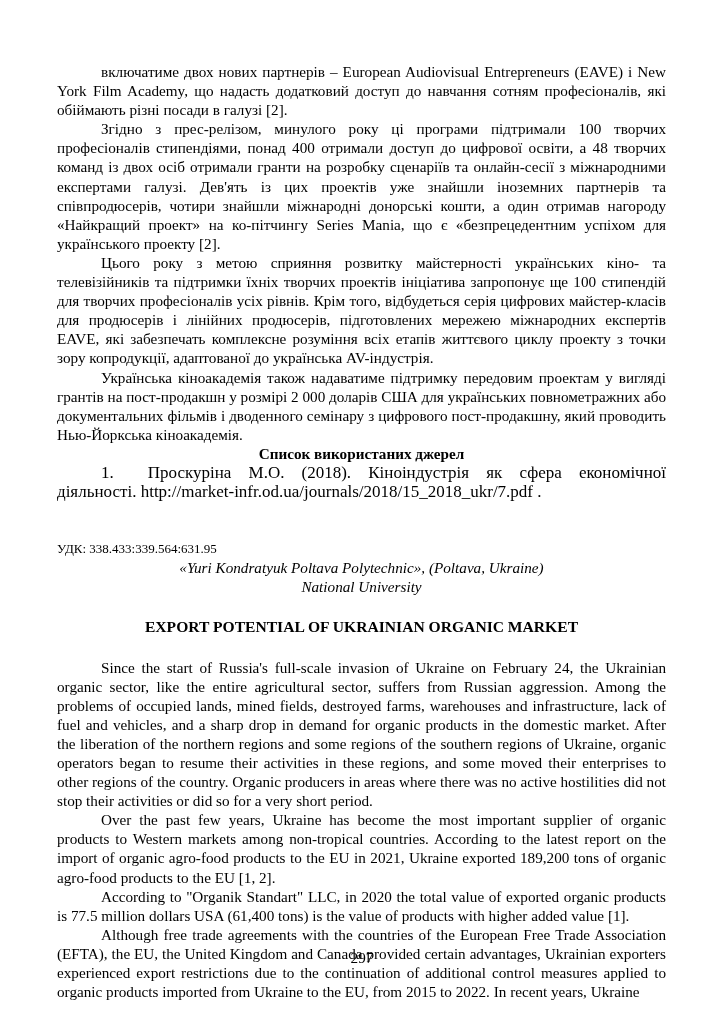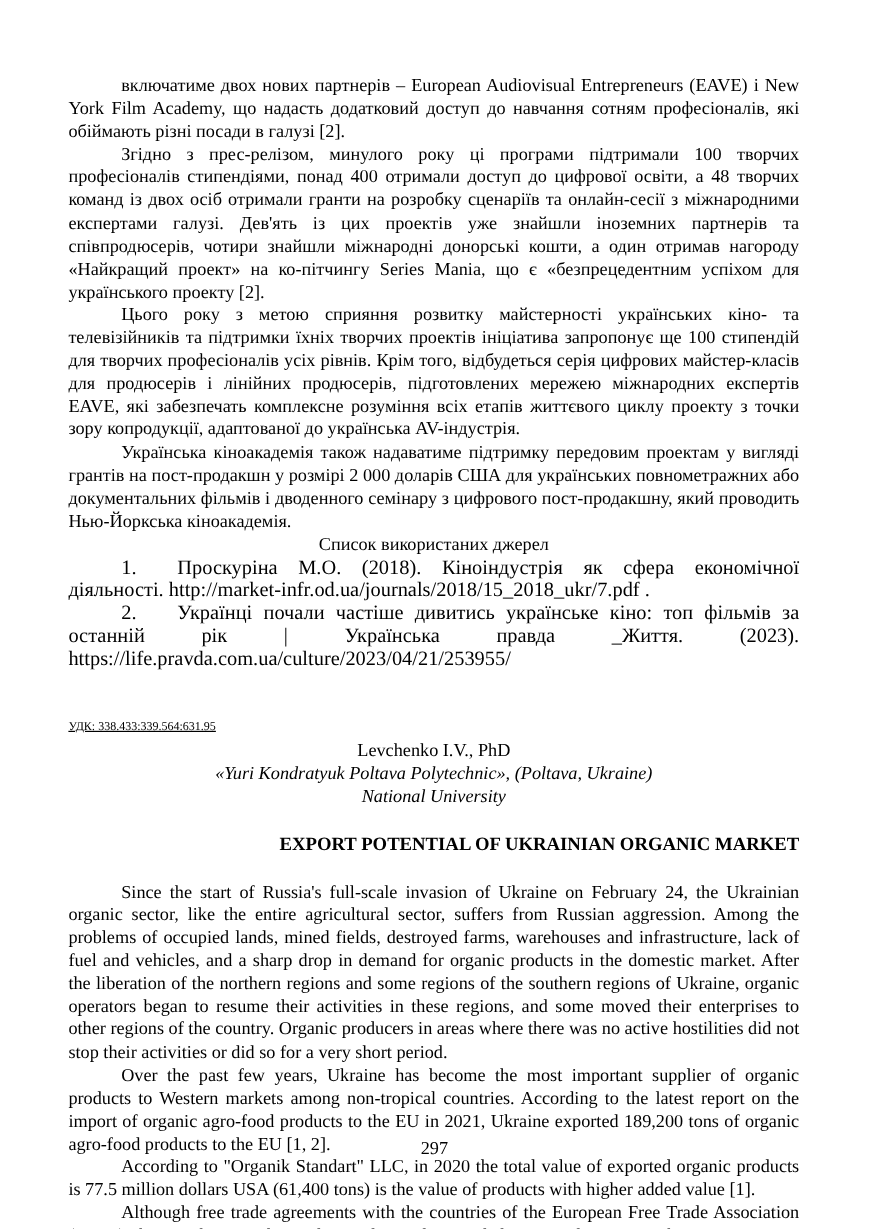--- a/index.html
+++ b/index.html
@@ -38,21 +38,21 @@
     text-align: justify;
     text-justify: inter-word;
     text-indent: 44px;
     hyphens: none;
   }
   .section-heading {
     margin: 0;
     font-size: 15.2px;
     line-height: 19.1px;
     text-align: center;
-    font-weight: normal;
+    font-weight: bold;
   }
   .ref-item {
     margin: 0;
     font-size: 17px;
     line-height: 19.1px;
     text-align: justify;
     text-indent: 0;
   }
   .ref-item .num {
     display: inline-block;
@@ -63,45 +63,44 @@
   }
   .ref-gap {
     display: inline-block;
     width: 34px;
   }
   .spacer-block {
     height: 38px;
   }
   .udc {
     margin: 0;
-    font-size: 10px;
+    font-size: 13px;
     line-height: 19.1px;
     text-align: left;
-    text-decoration: underline;
   }
   .author-block {
     margin: 0;
     text-align: center;
   }
   .author-name {
     margin: 0;
     font-size: 15.2px;
     line-height: 19.1px;
   }
   .author-affil {
     margin: 0;
     font-size: 15.2px;
     line-height: 19.1px;
     font-style: italic;
   }
   .paper-title {
     margin: 0;
     font-size: 15.6px;
     line-height: 19.1px;
-    text-align: right;
+    text-align: center;
     font-weight: bold;
   }
   .gap-med { height: 21px; }
   .page-number {
     position: absolute;
     left: 0;
     top: 948px;
     width: 724px;
     text-align: center;
     font-size: 15.2px;
@@ -116,28 +115,26 @@
 
     <p class="body-par">включатиме двох нових партнерів – European Audiovisual Entrepreneurs (EAVE) і New York Film Academy, що надасть додатковий доступ до навчання сотням професіоналів, які обіймають різні посади в галузі [2].</p>
     <p class="body-par">Згідно з прес-релізом, минулого року ці програми підтримали 100 творчих професіоналів стипендіями, понад 400 отримали доступ до цифрової освіти, а 48 творчих команд із двох осіб отримали гранти на розробку сценаріїв та онлайн-сесії з міжнародними експертами галузі. Дев'ять із цих проектів уже знайшли іноземних партнерів та співпродюсерів, чотири знайшли міжнародні донорські кошти, а один отримав нагороду «Найкращий проект» на ко-пітчингу Series Mania, що є «безпрецедентним успіхом для українського проекту [2].</p>
     <p class="body-par">Цього року з метою сприяння розвитку майстерності українських кіно- та телевізійників та підтримки їхніх творчих проектів ініціатива запропонує ще 100 стипендій для творчих професіоналів усіх рівнів. Крім того, відбудеться серія цифрових майстер-класів для продюсерів і лінійних продюсерів, підготовлених мережею міжнародних експертів EAVE, які забезпечать комплексне розуміння всіх етапів життєвого циклу проекту з точки зору копродукції, адаптованої до українська AV-індустрія.</p>
     <p class="body-par">Українська кіноакадемія також надаватиме підтримку передовим проектам у вигляді грантів на пост-продакшн у розмірі 2 000 доларів США для українських повнометражних або документальних фільмів і дводенного семінару з цифрового пост-продакшну, який проводить Нью-Йоркська кіноакадемія.</p>
 
     <p class="section-heading">Список використаних джерел</p>
 
     <p class="ref-item"><span class="ref-num-pad"></span><span class="num">1.</span><span class="ref-gap"></span><span>Проскуріна М.О. (2018). Кіноіндустрія як сфера економічної діяльності.</span> <span>http://market-infr.od.ua/journals/2018/15_2018_ukr/7.pdf .</span></p>
 
-    <p class="ref-item"><span class="ref-num-pad"></span><span class="num">2.</span><span class="ref-gap"></span><span>Українці почали частіше дивитись українське кіно: топ фільмів за останній рік | Українська правда _Життя. (2023).</span> <span>https://life.pravda.com.ua/culture/2023/04/21/253955/</span></p>
 
     <div class="spacer-block"></div>
 
     <p class="udc">УДК: 338.433:339.564:631.95</p>
 
     <div class="author-block">
-      <p class="author-name">Levchenko I.V., PhD</p>
       <p class="author-affil">«Yuri Kondratyuk Poltava Polytechnic», (Poltava, Ukraine)</p>
       <p class="author-affil">National University</p>
     </div>
 
     <div class="gap-med"></div>
 
     <p class="paper-title">EXPORT POTENTIAL OF UKRAINIAN ORGANIC MARKET</p>
 
     <div class="gap-med"></div>
 

